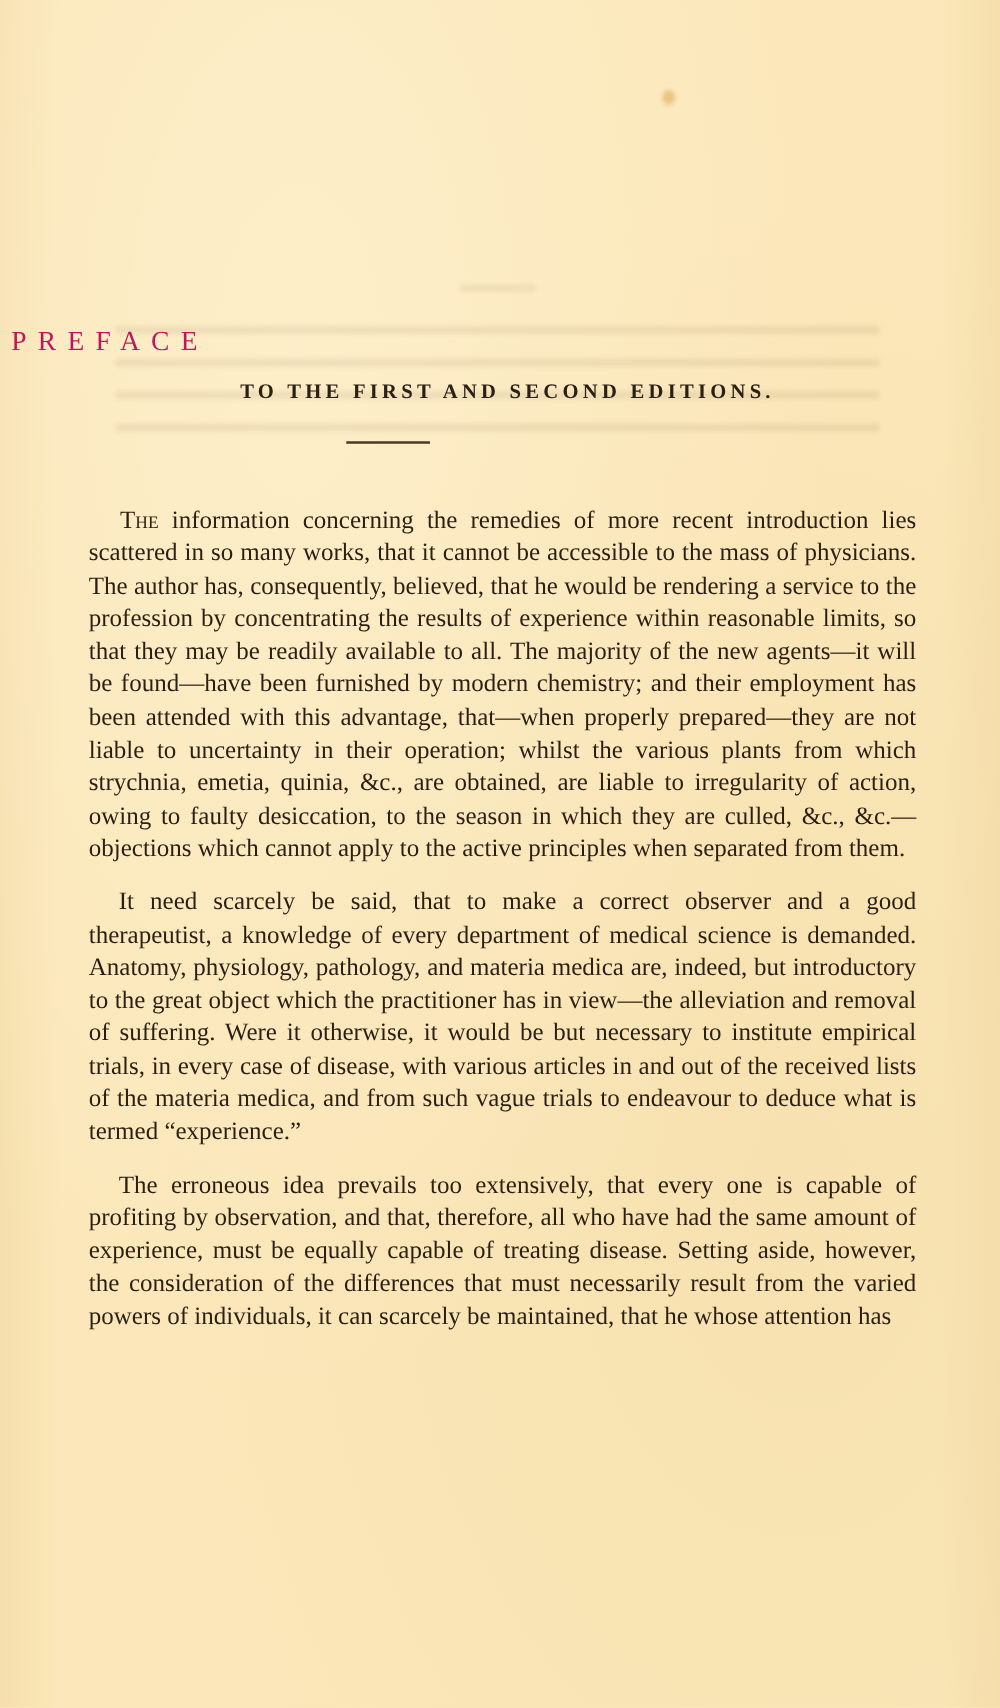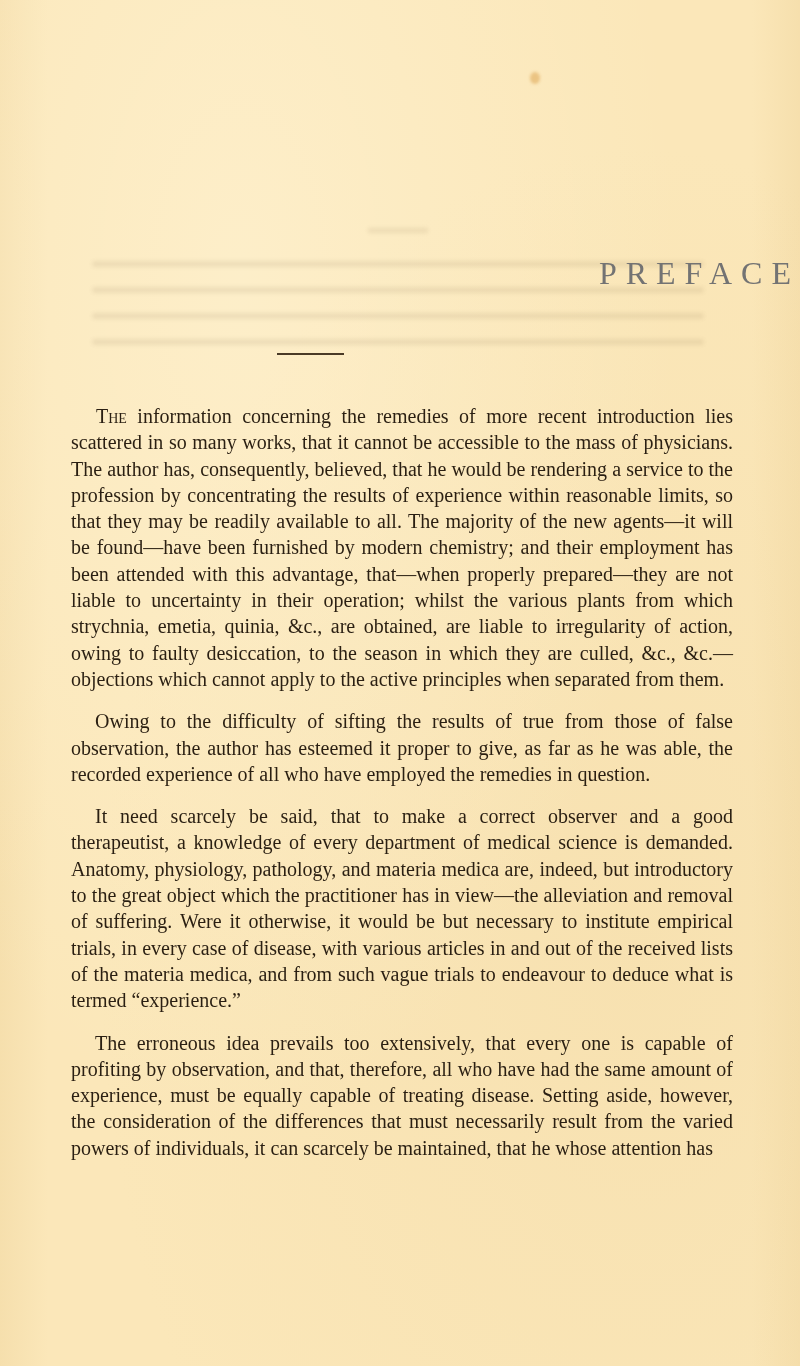--- a/index.html
+++ b/index.html
@@ -53,25 +53,25 @@
       left: 530px; top: 72px;
       width: 10px; height: 12px;
       border-radius: 50%;
       background: rgba(214,150,60,0.45);
       filter: blur(1.5px);
     }
     .title {
       position: absolute;
       left: 0; right: 0;
       top: 258px;
-      text-align: right;
-      font-size: 32px;
+      text-align: left;
+      font-size: 22px;
       letter-spacing: 9px;
       font-weight: normal;
-      color: #737373;
+      color: #be185d;
       margin: 0;
       line-height: 30px;
       text-indent: 9px;
     }
     .subtitle {
       position: absolute;
       left: 0; right: 0;
       top: 303px;
       text-align: center;
       font-size: 16.5px;
@@ -122,23 +122,23 @@
   <div class="ghost">
     <div class="ghead"></div>
     <div class="gline"></div>
     <div class="gline"></div>
     <div class="gline"></div>
     <div class="gline"></div>
   </div>
 
   <h1 class="title">PREFACE</h1>
 
+  <h2 class="subtitle">TO THE FIRST AND SECOND EDITIONS.</h2>
 
   <div class="rule"></div>
 
   <div class="body">
     <p class="first"><span class="smallcaps">The</span><span> information concerning the remedies of more recent introduction lies scattered in so many works, that it cannot be accessible to the mass of physicians. The author has, consequently, believed, that he would be rendering a service to the profession by concentrating the results of experience within reasonable limits, so that they may be readily available to all. The majority of the new agents—it will be found—have been furnished by modern chemistry; and their employment has been attended with this advantage, that—when properly prepared—they are not liable to uncertainty in their operation; whilst the various plants from which strychnia, emetia, quinia, &amp;c., are obtained, are liable to irregularity of action, owing to faulty desiccation, to the season in which they are culled, &amp;c., &amp;c.—objections which cannot apply to the active principles when separated from them.</span></p>
-    <p>Owing to the difficulty of sifting the results of true from those of false observation, the author has esteemed it proper to give, as far as he was able, the recorded experience of all who have employed the remedies in question.</p>
     <p>It need scarcely be said, that to make a correct observer and a good therapeutist, a knowledge of every department of medical science is demanded. Anatomy, physiology, pathology, and materia medica are, indeed, but introductory to the great object which the practitioner has in view—the alleviation and removal of suffering. Were it otherwise, it would be but necessary to institute empirical trials, in every case of disease, with various articles in and out of the received lists of the materia medica, and from such vague trials to endeavour to deduce what is termed “experience.”</p>
     <p>The erroneous idea prevails too extensively, that every one is capable of profiting by observation, and that, therefore, all who have had the same amount of experience, must be equally capable of treating disease. Setting aside, however, the consideration of the differences that must necessarily result from the varied powers of individuals, it can scarcely be maintained, that he whose attention has</p>
   </div>
 
 </div>
 
 </body></html>

